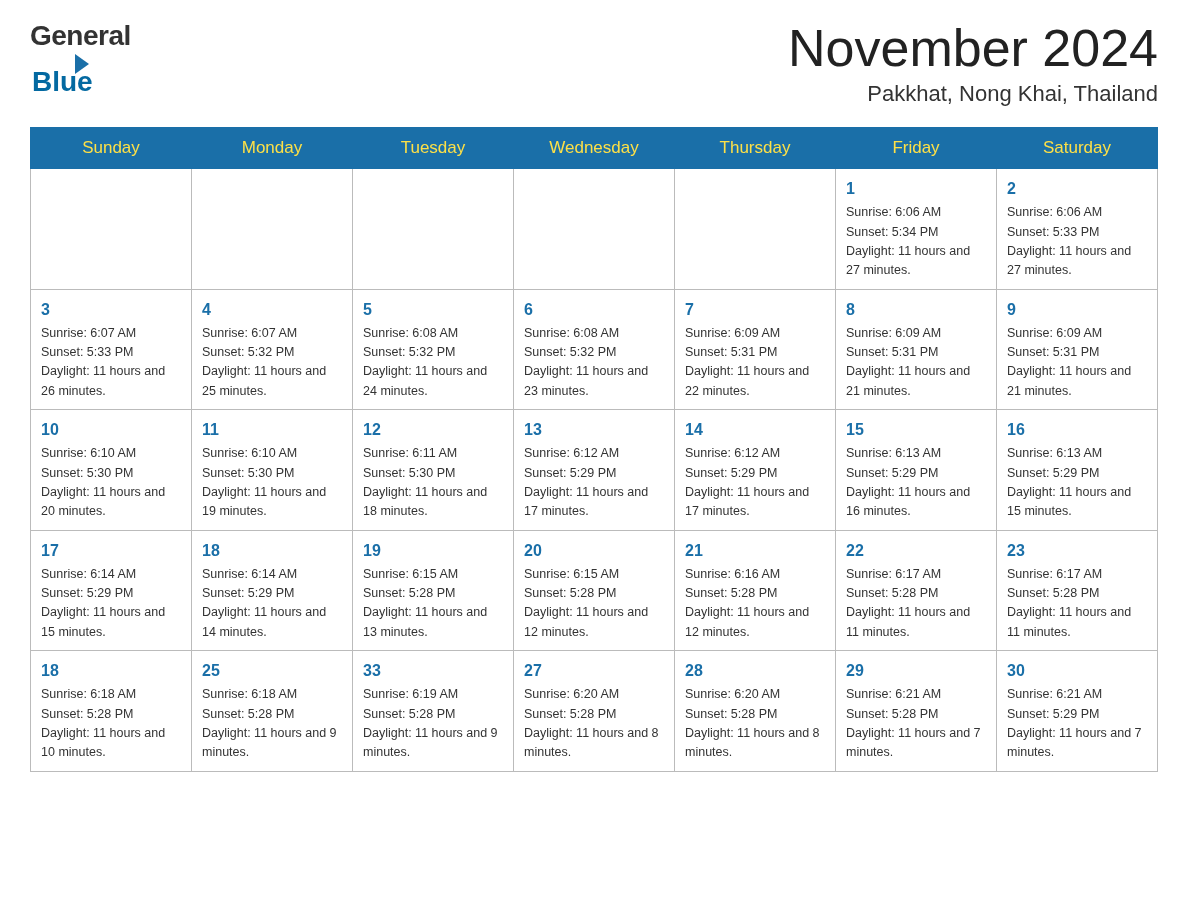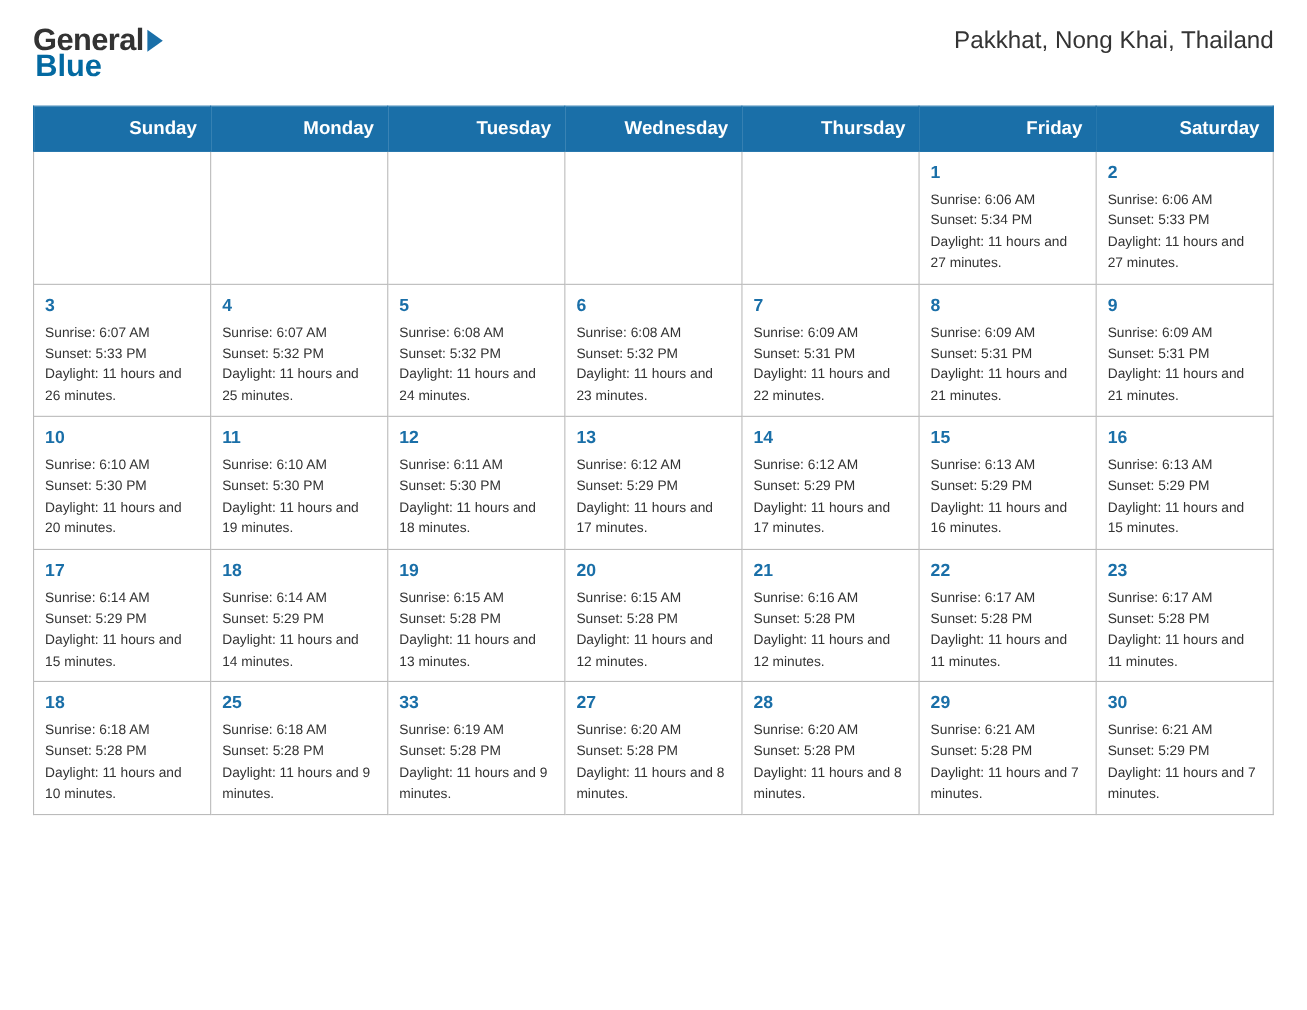--- a/index.html
+++ b/index.html
@@ -17,20 +17,21 @@
       margin-bottom: 20px;
     }
     .logo {
       display: flex;
       flex-direction: column;
       align-items: flex-start;
     }
     .logo-top {
       display: flex;
       align-items: center;
+      flex-direction: column;
     }
     .logo-general {
       font-size: 28px;
       font-weight: bold;
       color: #333;
       letter-spacing: -0.5px;
     }
     .logo-arrow {
       width: 0;
       height: 0;
@@ -61,25 +62,25 @@
       color: #333;
       margin-top: 4px;
     }
     .calendar {
       width: 100%;
       border-collapse: collapse;
       border: 1px solid #999;
     }
     .calendar th {
       background-color: #1a6fa8;
-      color: #ffffff;
+      color: #fde047;
       font-size: 17px;
-      font-weight: bold;
+      font-weight: normal;
       padding: 10px 12px;
-      text-align: right;
+      text-align: center;
       border: 1px solid #1a6fa8;
     }
     .calendar td {
       vertical-align: top;
       border: 1px solid #bbb;
       padding: 8px 10px;
       width: 14.28%;
       min-height: 110px;
       font-size: 13px;
       color: #222;
@@ -110,20 +111,21 @@
 
 <div class="header">
   <div class="logo">
     <div class="logo-top">
       <span class="logo-general">General</span>
       <div class="logo-arrow"></div>
     </div>
     <span class="logo-bottom">Blue</span>
   </div>
   <div class="title-area">
+    <div class="month-title">November 2024</div>
     <div class="location">Pakkhat, Nong Khai, Thailand</div>
   </div>
 </div>
 
 <table class="calendar">
   <thead>
     <tr>
     <th>Sunday</th>
         <th>Monday</th>
         <th>Tuesday</th>

